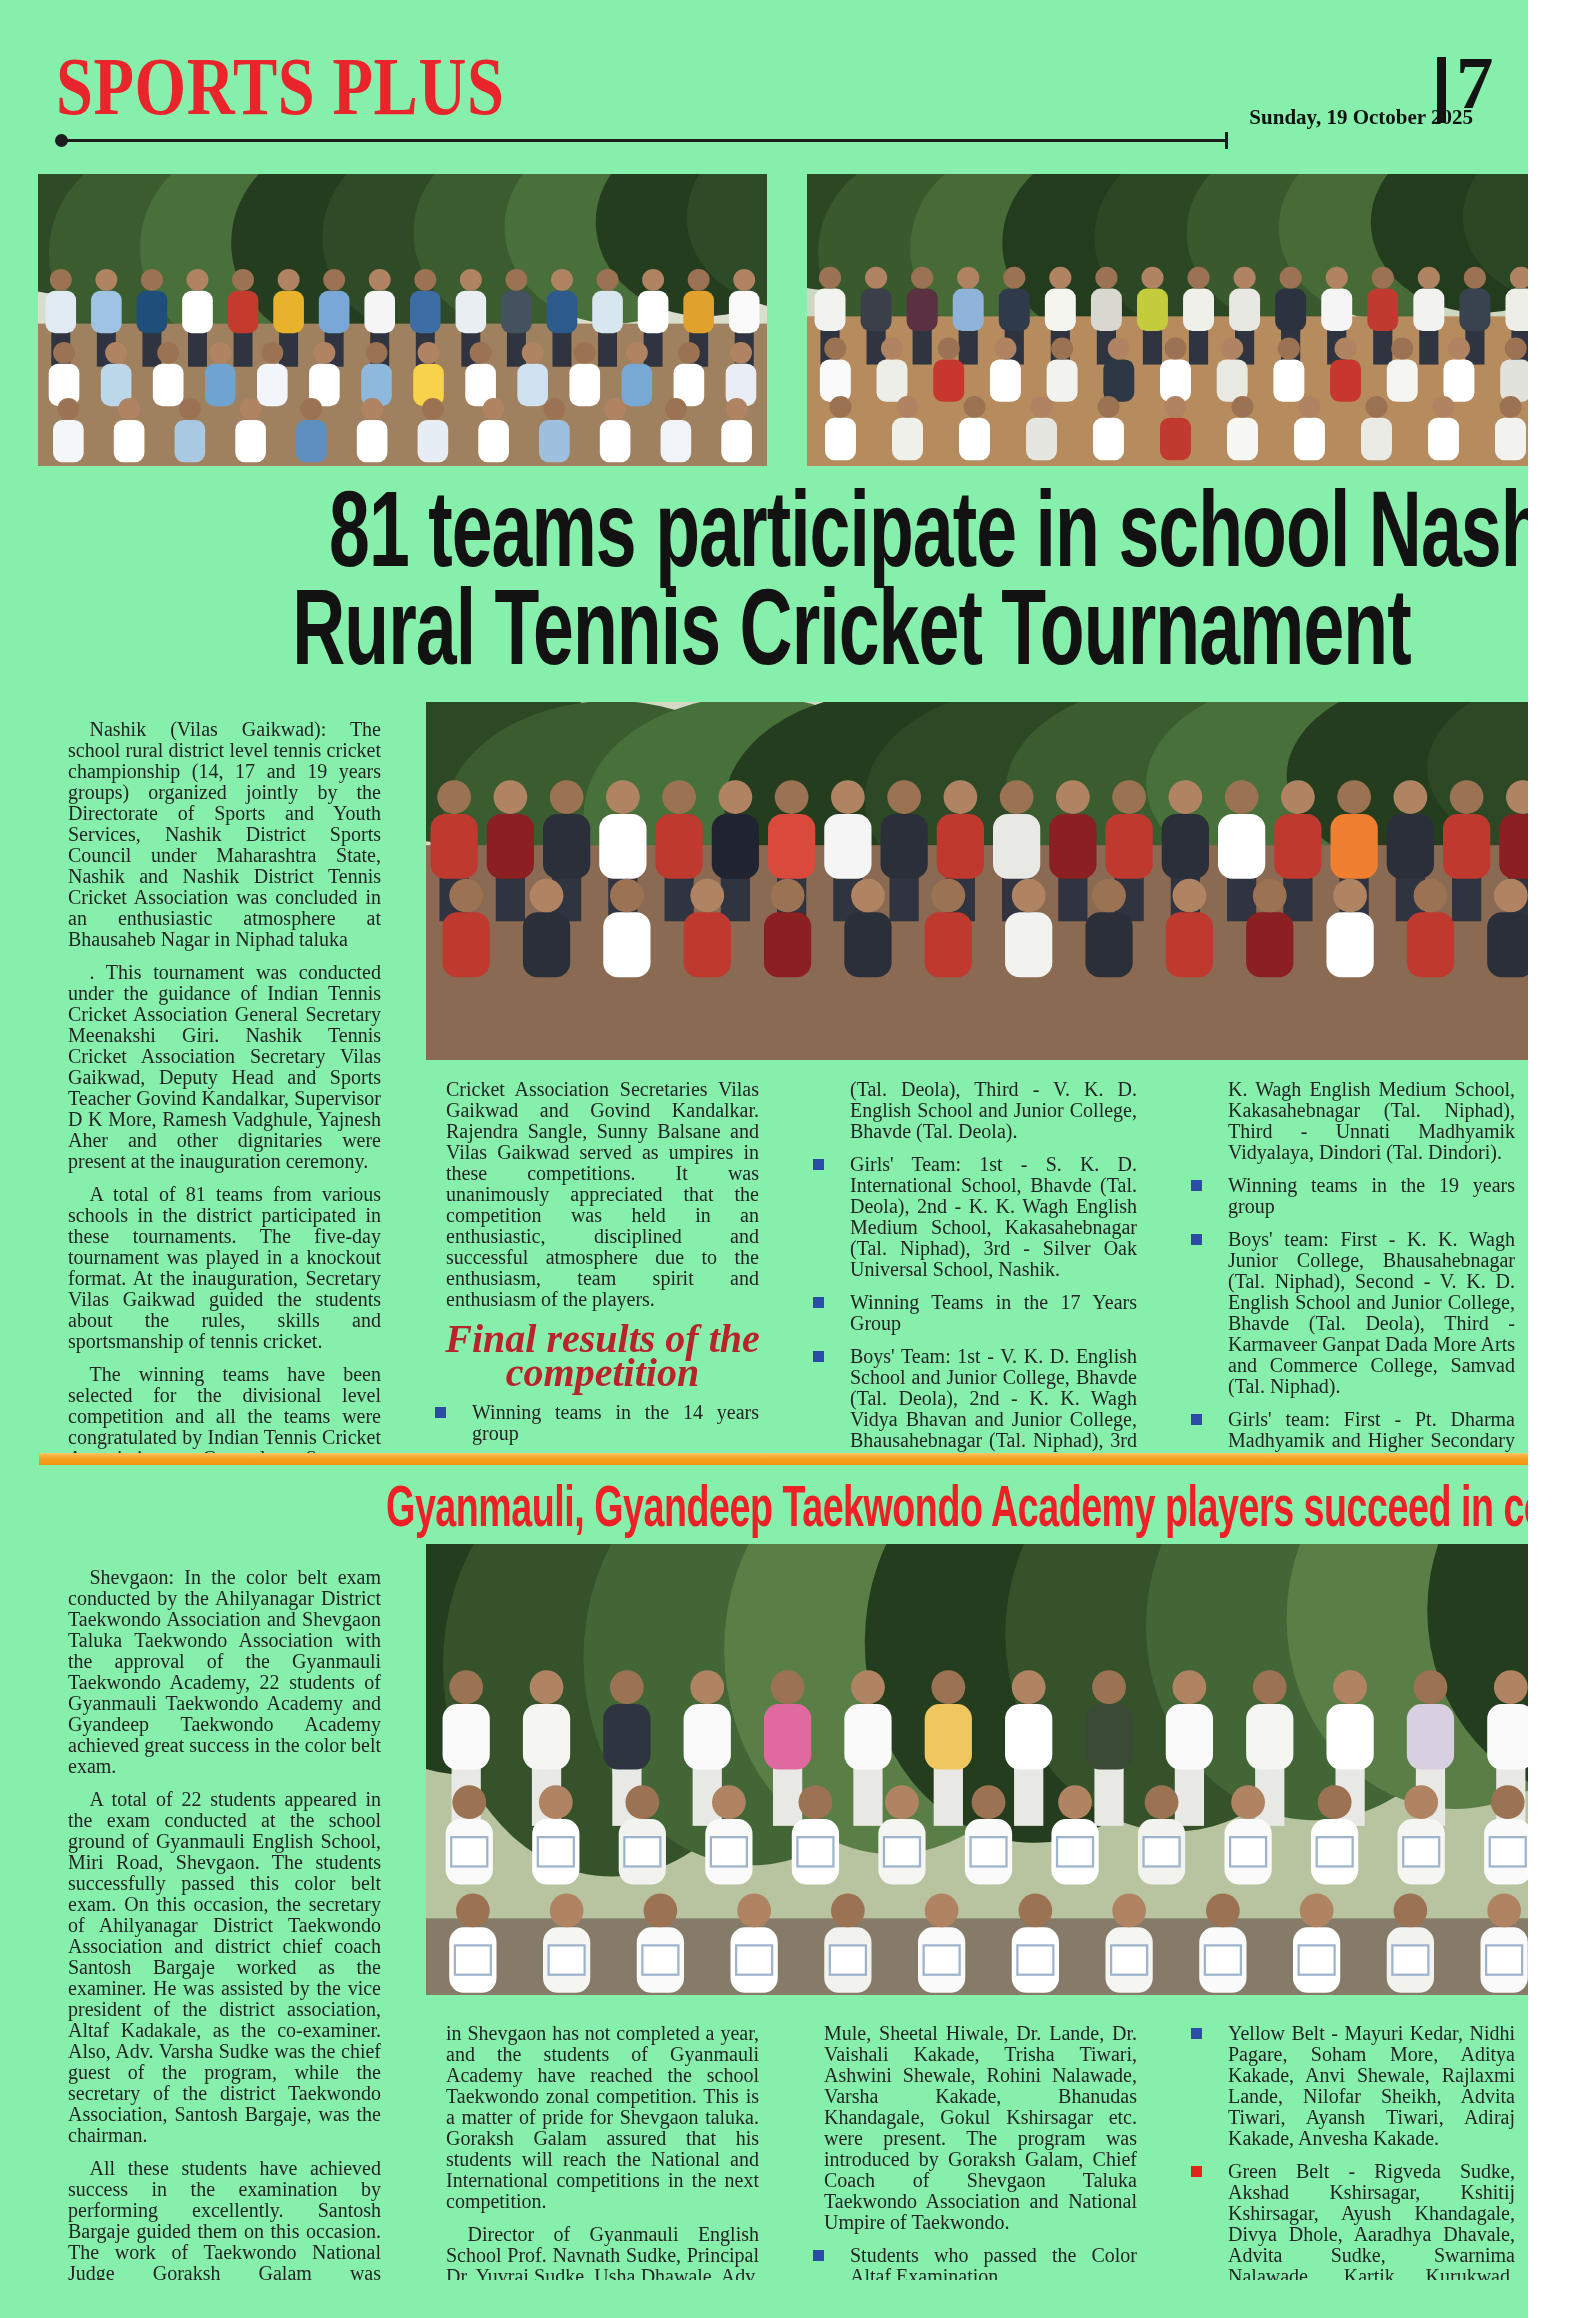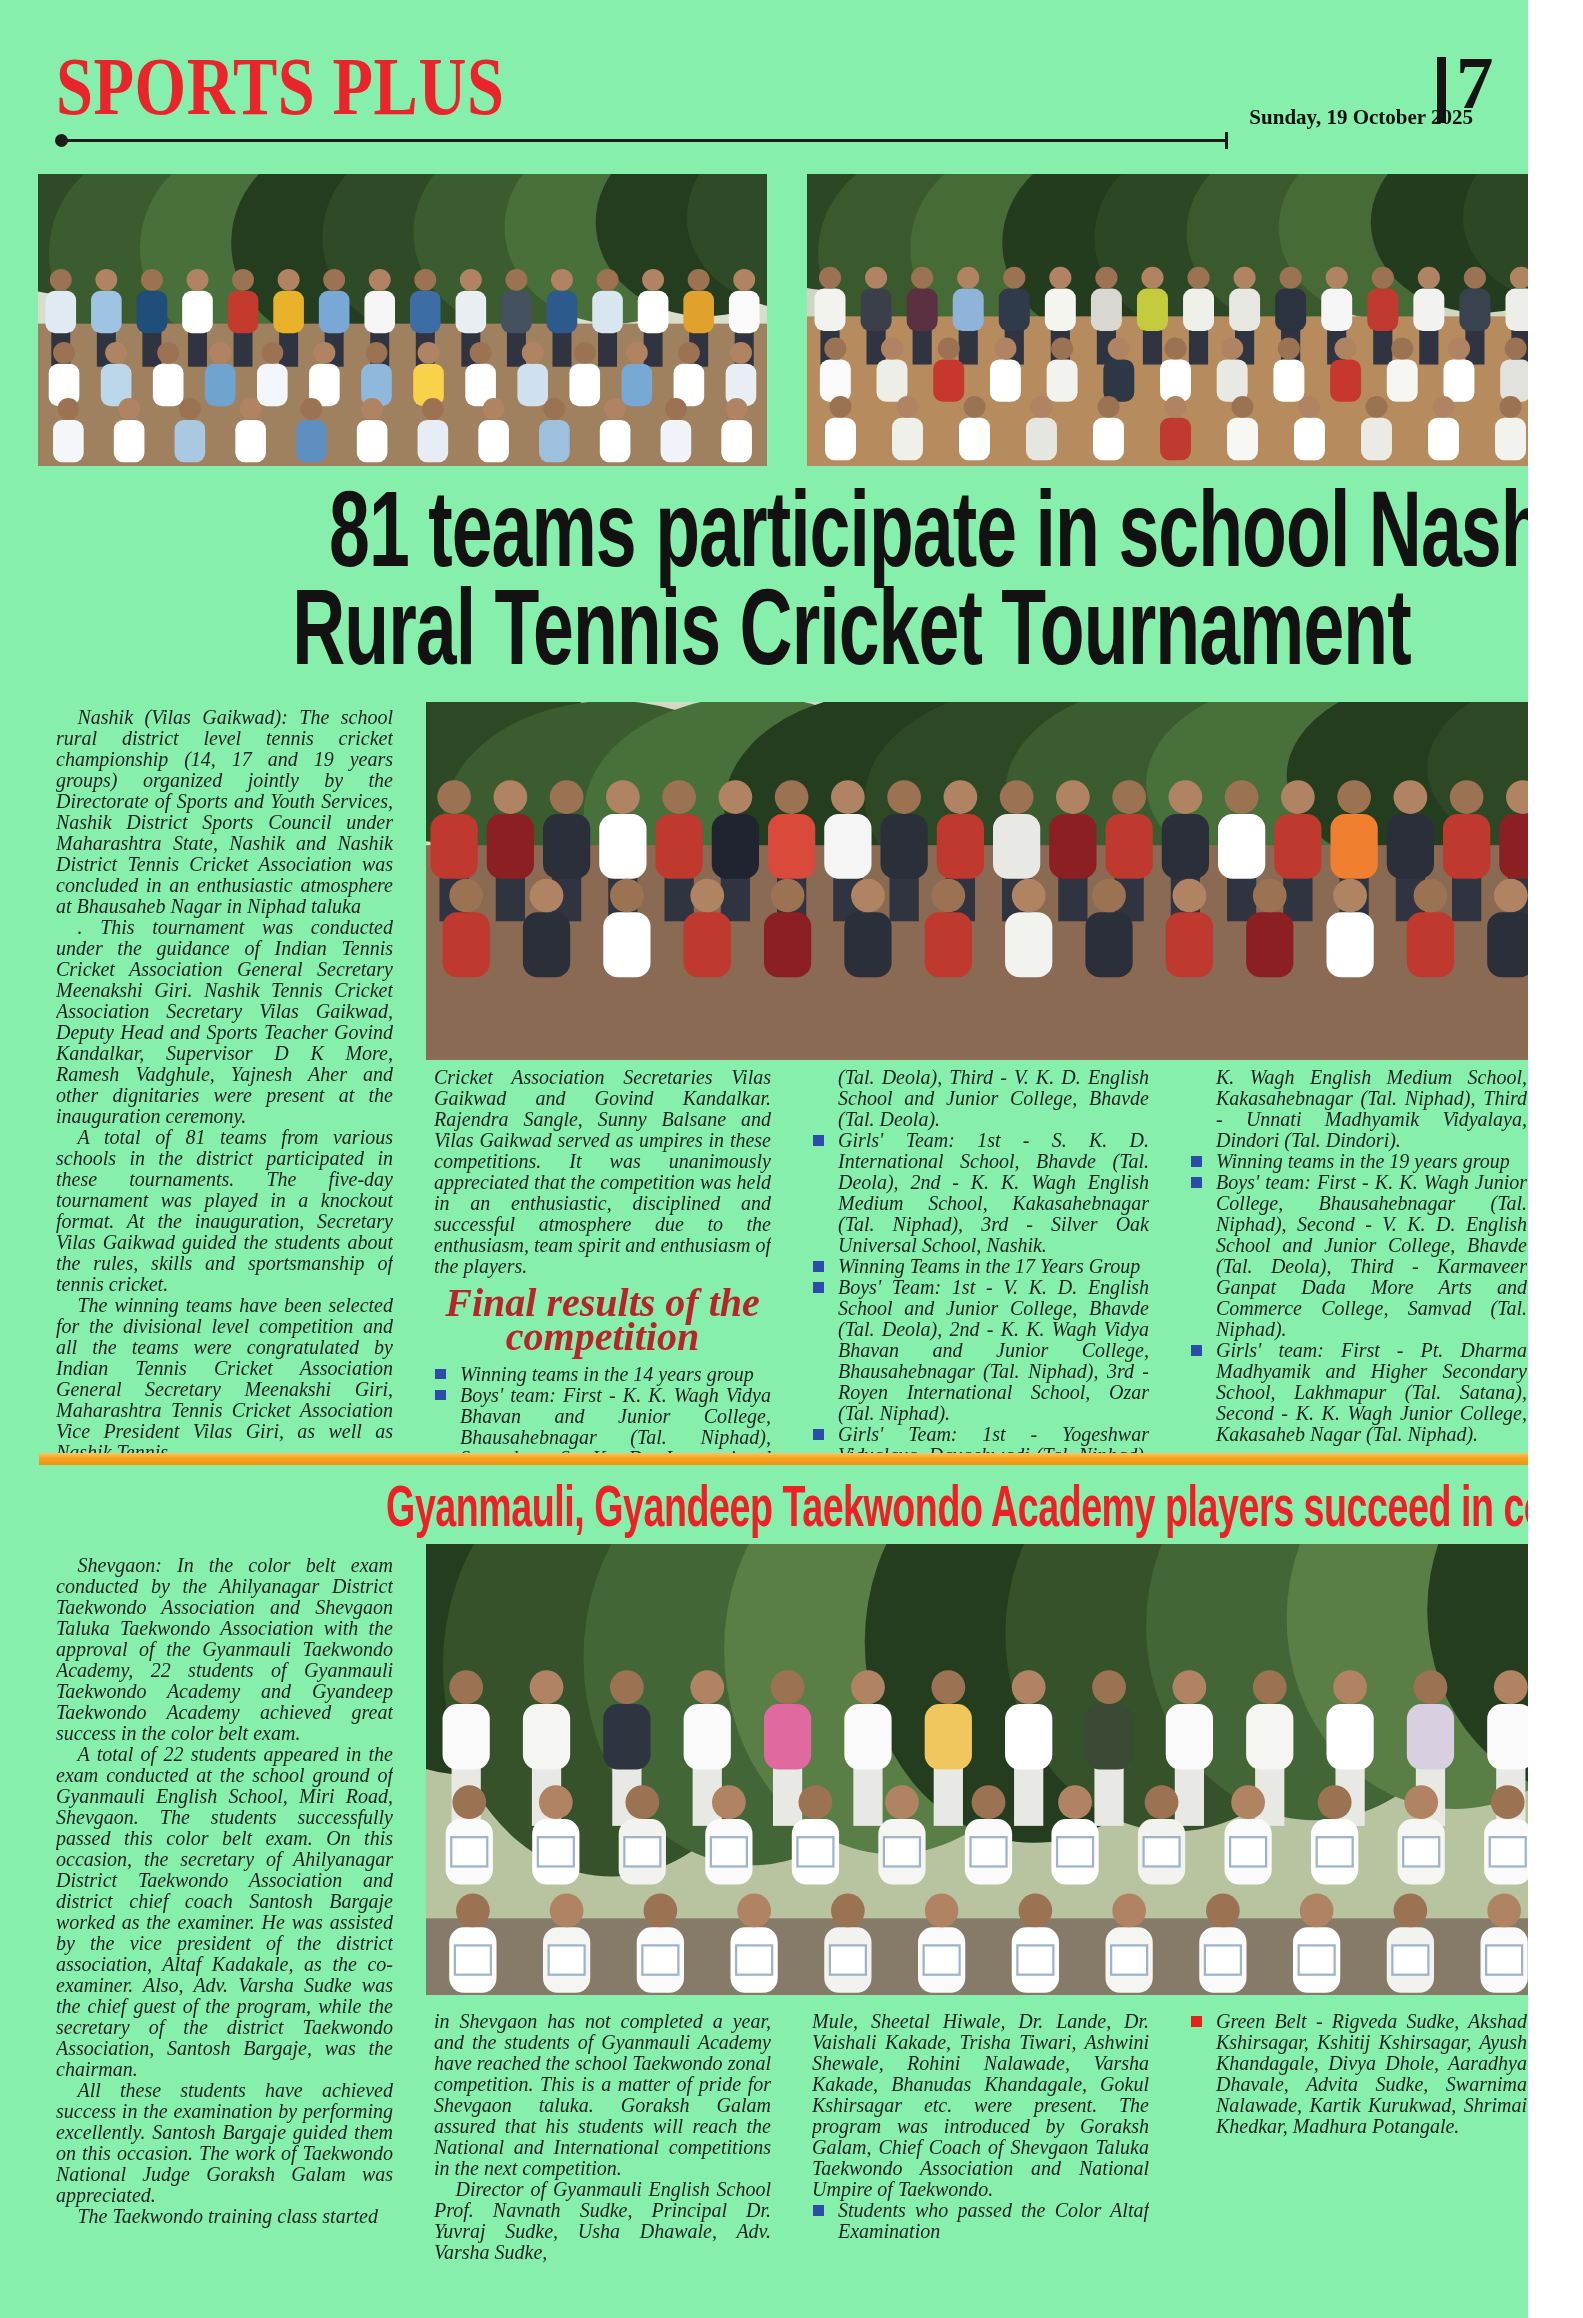--- a/index.html
+++ b/index.html
@@ -41,21 +41,21 @@
   .tk-headline span{display:inline-block;transform:scaleX(0.66);transform-origin:center;
             white-space:nowrap;letter-spacing:-0.7px;}
 
   
   .cols{position:absolute;left:56px;width:1473px;display:flex;gap:41px;}
   .cols-cricket{top:707px;height:748px;}
   .cols-tk{top:1555px;height:725px;}
   .col{flex:0 0 337px;width:337px;overflow:hidden;}
   .off-cr{padding-top:360px;}
   .off-tk{padding-top:456px;}
-  .col p{margin:0;text-align:justify;font-size:20px;line-height:21px;font-style:italic;}
+  .col p{margin:12px;text-align:justify;font-size:20px;line-height:21px;}
   p.ind{text-indent:21.5px;}
   p.cont{padding-left:26px;}
   .results{color:#b9242b;font-weight:bold;font-style:italic;text-align:center;
            font-size:40px;line-height:34px;margin:8.6px 0 10px 0;}
   .bi{position:relative;padding-left:26px;margin:0;}
   .bi .sq{position:absolute;left:1.4px;top:5px;width:10.8px;height:10.8px;background:#2b4da8;display:block;}
   .bi.red .sq{background:#e02419;}
 
   
   .divider{position:absolute;left:39px;top:1453px;width:1512px;height:12.2px;
@@ -485,20 +485,24 @@
       <p class="ind">Director of Gyanmauli English School Prof. Navnath Sudke, Principal Dr. Yuvraj Sudke, Usha Dhawale, Adv. Varsha Sudke,</p>
     </div>
     <div class="col off-tk">
       <p>Mule, Sheetal Hiwale, Dr. Lande, Dr. Vaishali Kakade, Trisha Tiwari, Ashwini Shewale, Rohini Nalawade, Varsha Kakade, Bhanudas Khandagale, Gokul Kshirsagar etc. were present. The program was introduced by Goraksh Galam, Chief Coach of Shevgaon Taluka Taekwondo Association and National Umpire of Taekwondo.</p>
       <div class="bi">
         <span class="sq"></span>
         <p>Students who passed the Color Altaf Examination</p>
       </div>
     </div>
     <div class="col off-tk">
+      <div class="bi">
+        <span class="sq"></span>
+        <p>Yellow Belt - Mayuri Kedar, Nidhi Pagare, Soham More, Aditya Kakade, Anvi Shewale, Rajlaxmi Lande, Nilofar Sheikh, Advita Tiwari, Ayansh Tiwari, Adiraj Kakade, Anvesha Kakade.</p>
+      </div>
       <div class="bi red">
         <span class="sq"></span>
         <p>Green Belt - Rigveda Sudke, Akshad Kshirsagar, Kshitij Kshirsagar, Ayush Khandagale, Divya Dhole, Aaradhya Dhavale, Advita Sudke, Swarnima Nalawade, Kartik Kurukwad, Shrimai Khedkar, Madhura Potangale.</p>
       </div>
     </div>
     <div class="photo photo-tk">
         <svg viewBox="0 0 1000 400" preserveAspectRatio="none" width="100%" height="100%">
           <rect width="1000" height="400" fill="#b8c4a0"></rect>
           <ellipse cx="40" cy="55" rx="150" ry="150" fill="#243d1e"></ellipse>
           <ellipse cx="165" cy="108" rx="150" ry="187" fill="#35522a"></ellipse>

